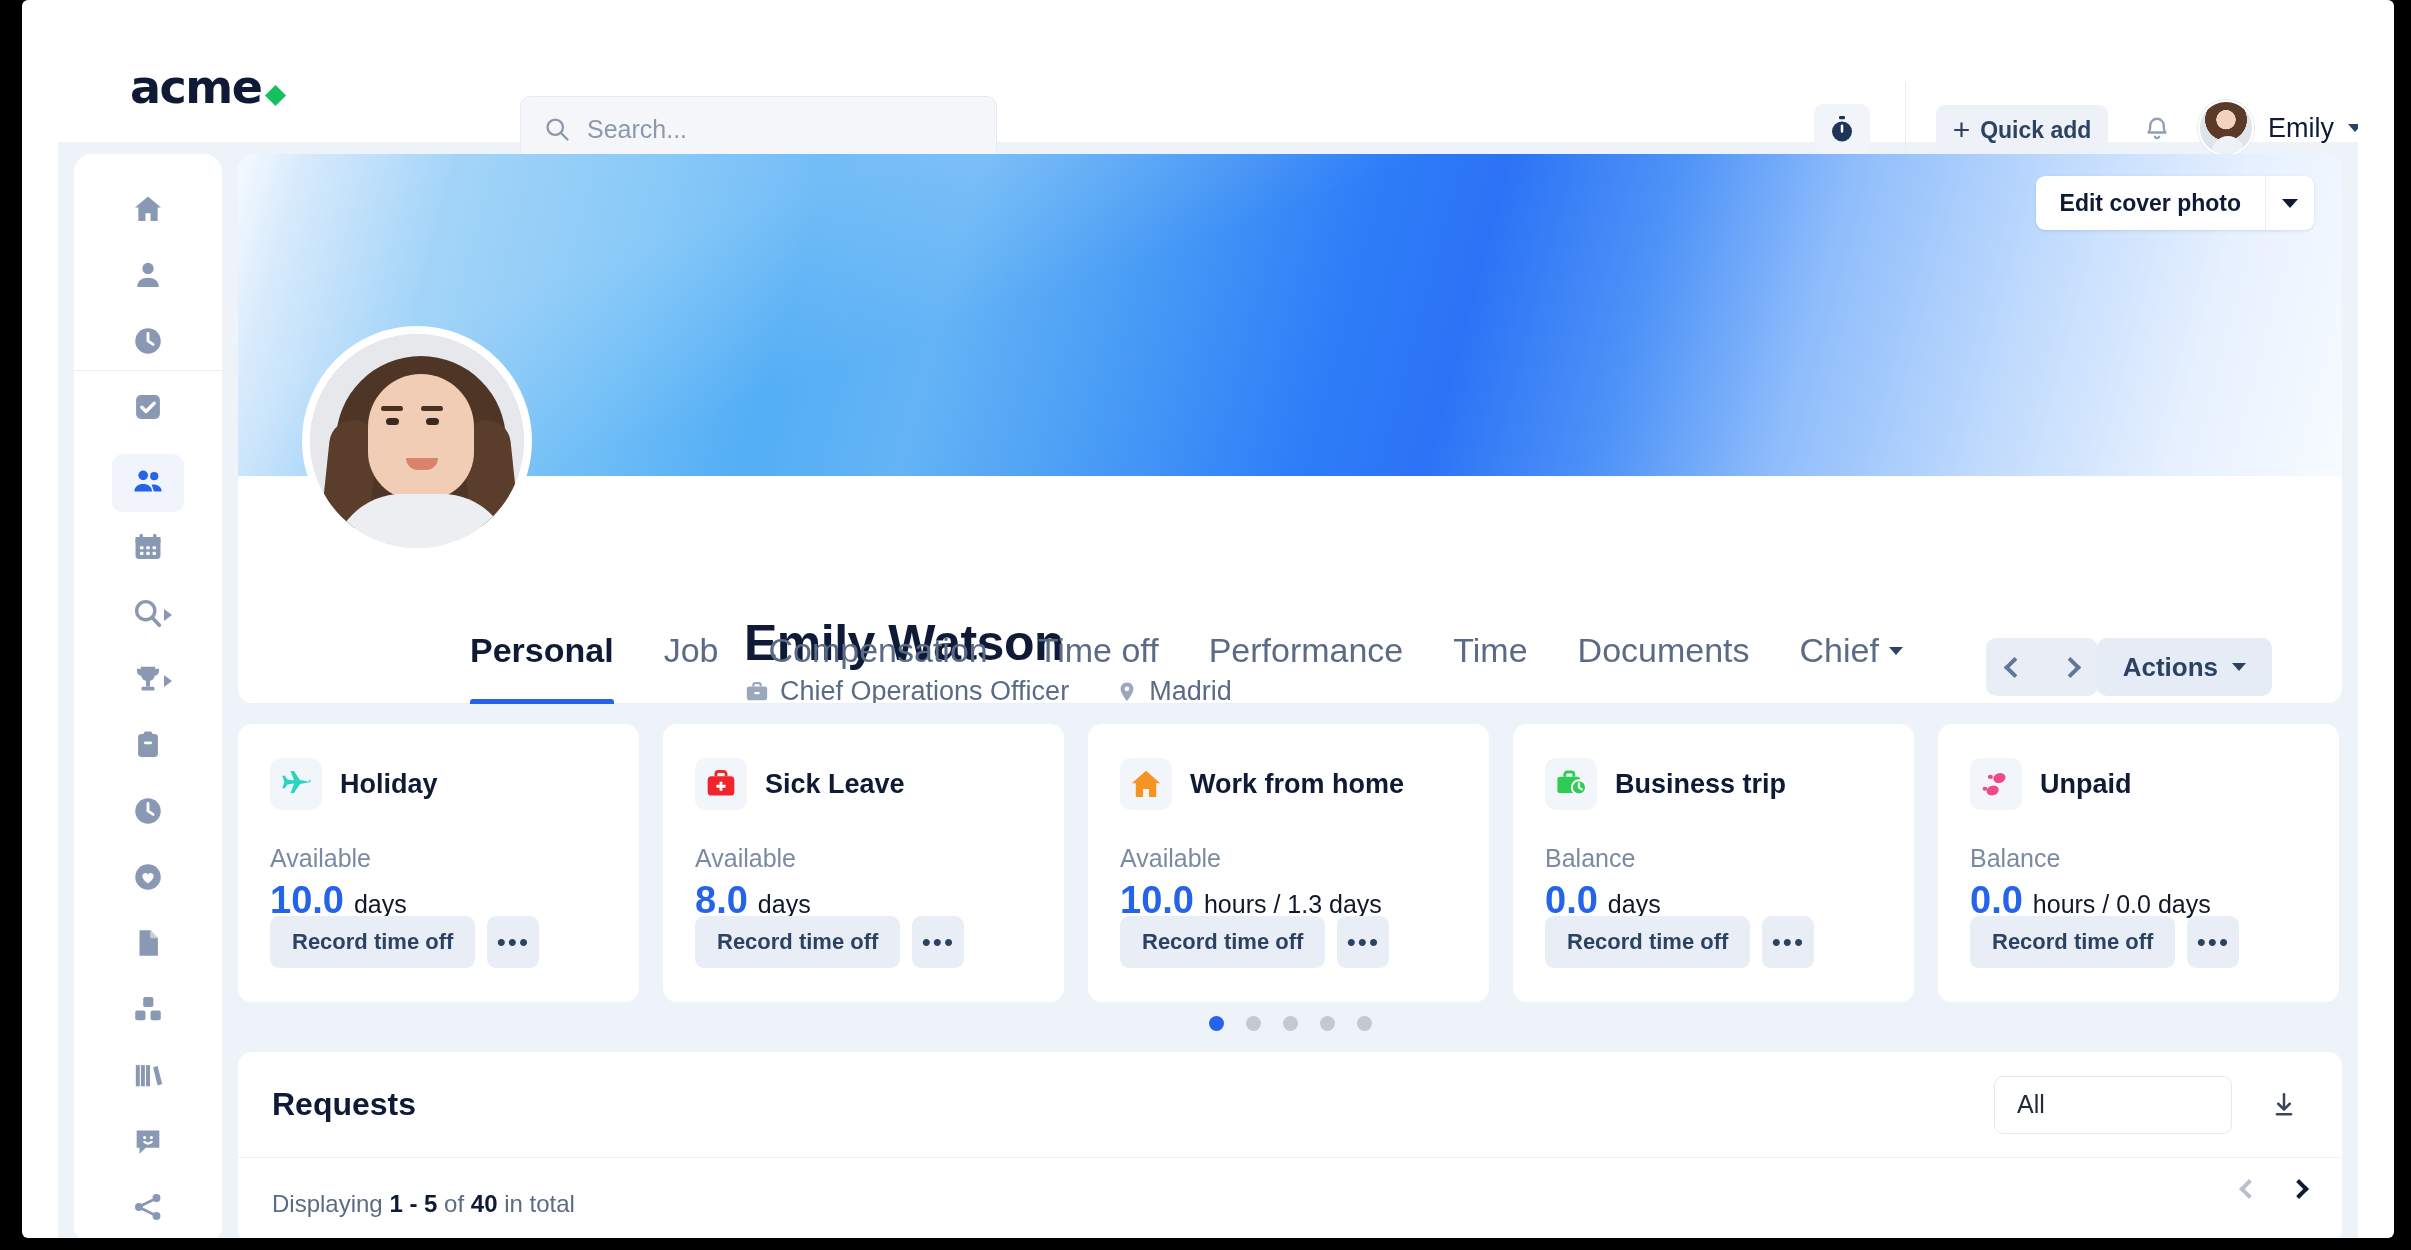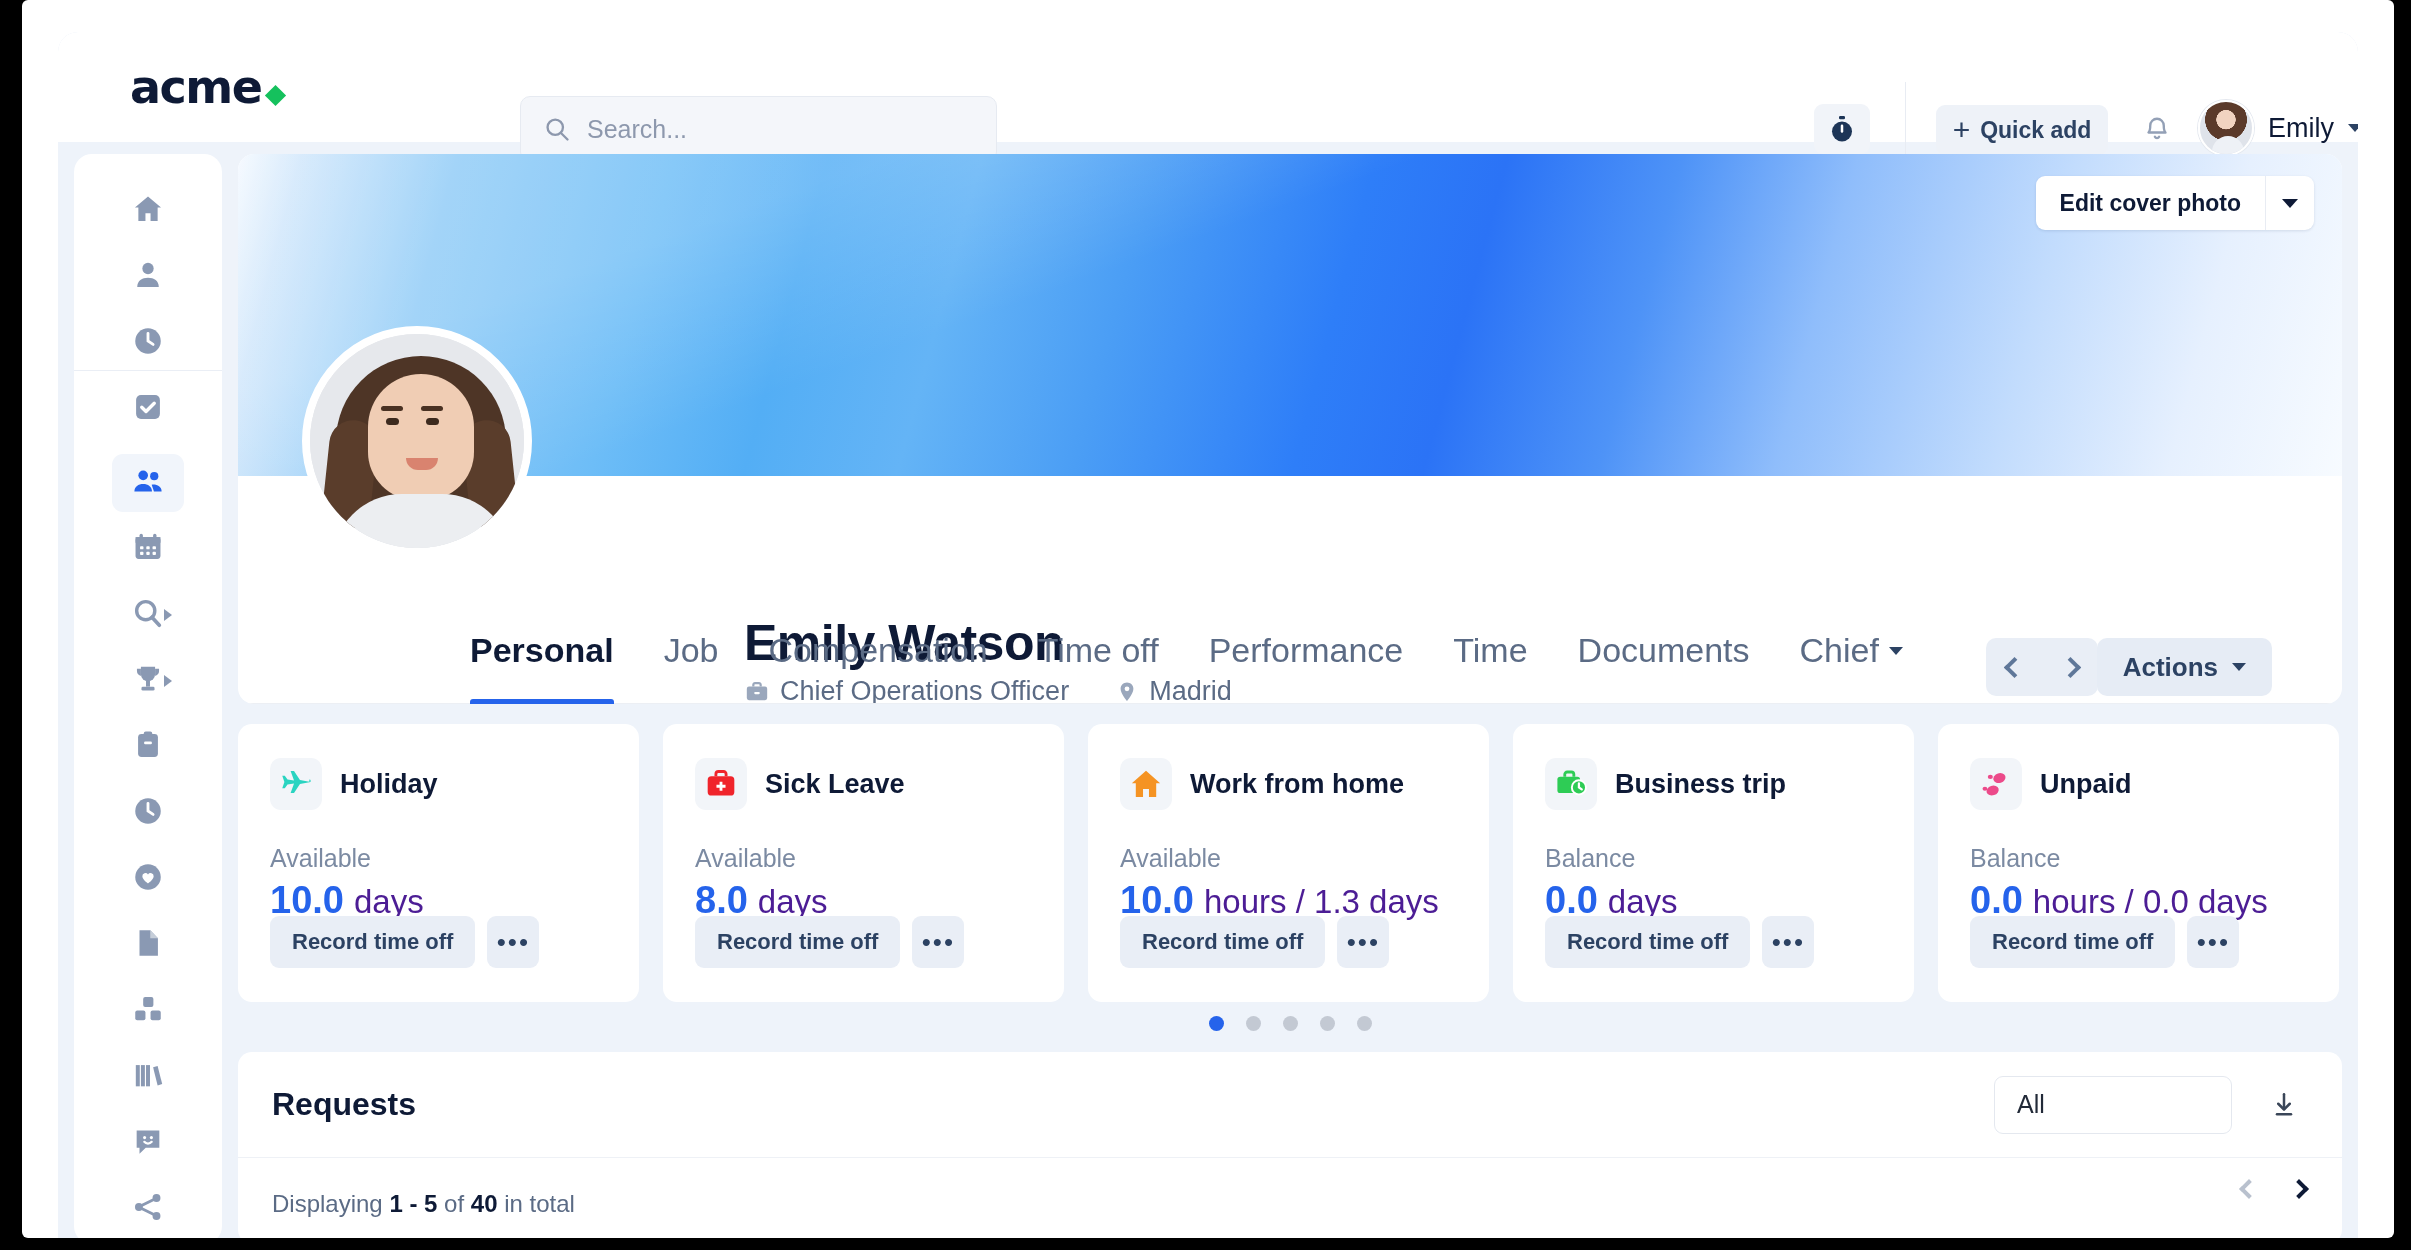--- a/index.html
+++ b/index.html
@@ -285,21 +285,21 @@
   }
   .toc-head { display:flex; align-items:center; gap: 18px; }
   .toc-ico {
     width: 52px; height: 52px; border-radius: 11px; background:#f2f5f9;
     display:flex; align-items:center; justify-content:center;
   }
   .toc-title { font-size: 27px; font-weight: 700; color:#0e1a36; }
   .toc-sub { margin-top: 34px; font-size: 25px; color:#7b8aa2; }
   .toc-val { margin-top: 6px; display:flex; align-items:baseline; gap:10px; }
   .toc-num { font-size: 38px; font-weight: 700; color:#2563eb; }
-  .toc-unit { font-size: 33px; color:#4c1d95; }
+  .toc-unit { font-size: 25px; color:#0f172a; }
   .toc-btns { position:absolute; left:32px; bottom: 34px; display:flex; gap: 12px; }
   .btn-rec {
     height: 52px; padding: 0 22px; background:#e9eef6; border-radius: 9px;
     display:flex; align-items:center; font-size: 22px; font-weight:700; color:#2c4263;
   }
   .btn-dots {
     width: 52px; height: 52px; background:#e9eef6; border-radius: 9px;
     display:flex; align-items:center; justify-content:center;
     font-size: 26px; color:#2c4263; letter-spacing: 2px; line-height: 0.4;
   }

